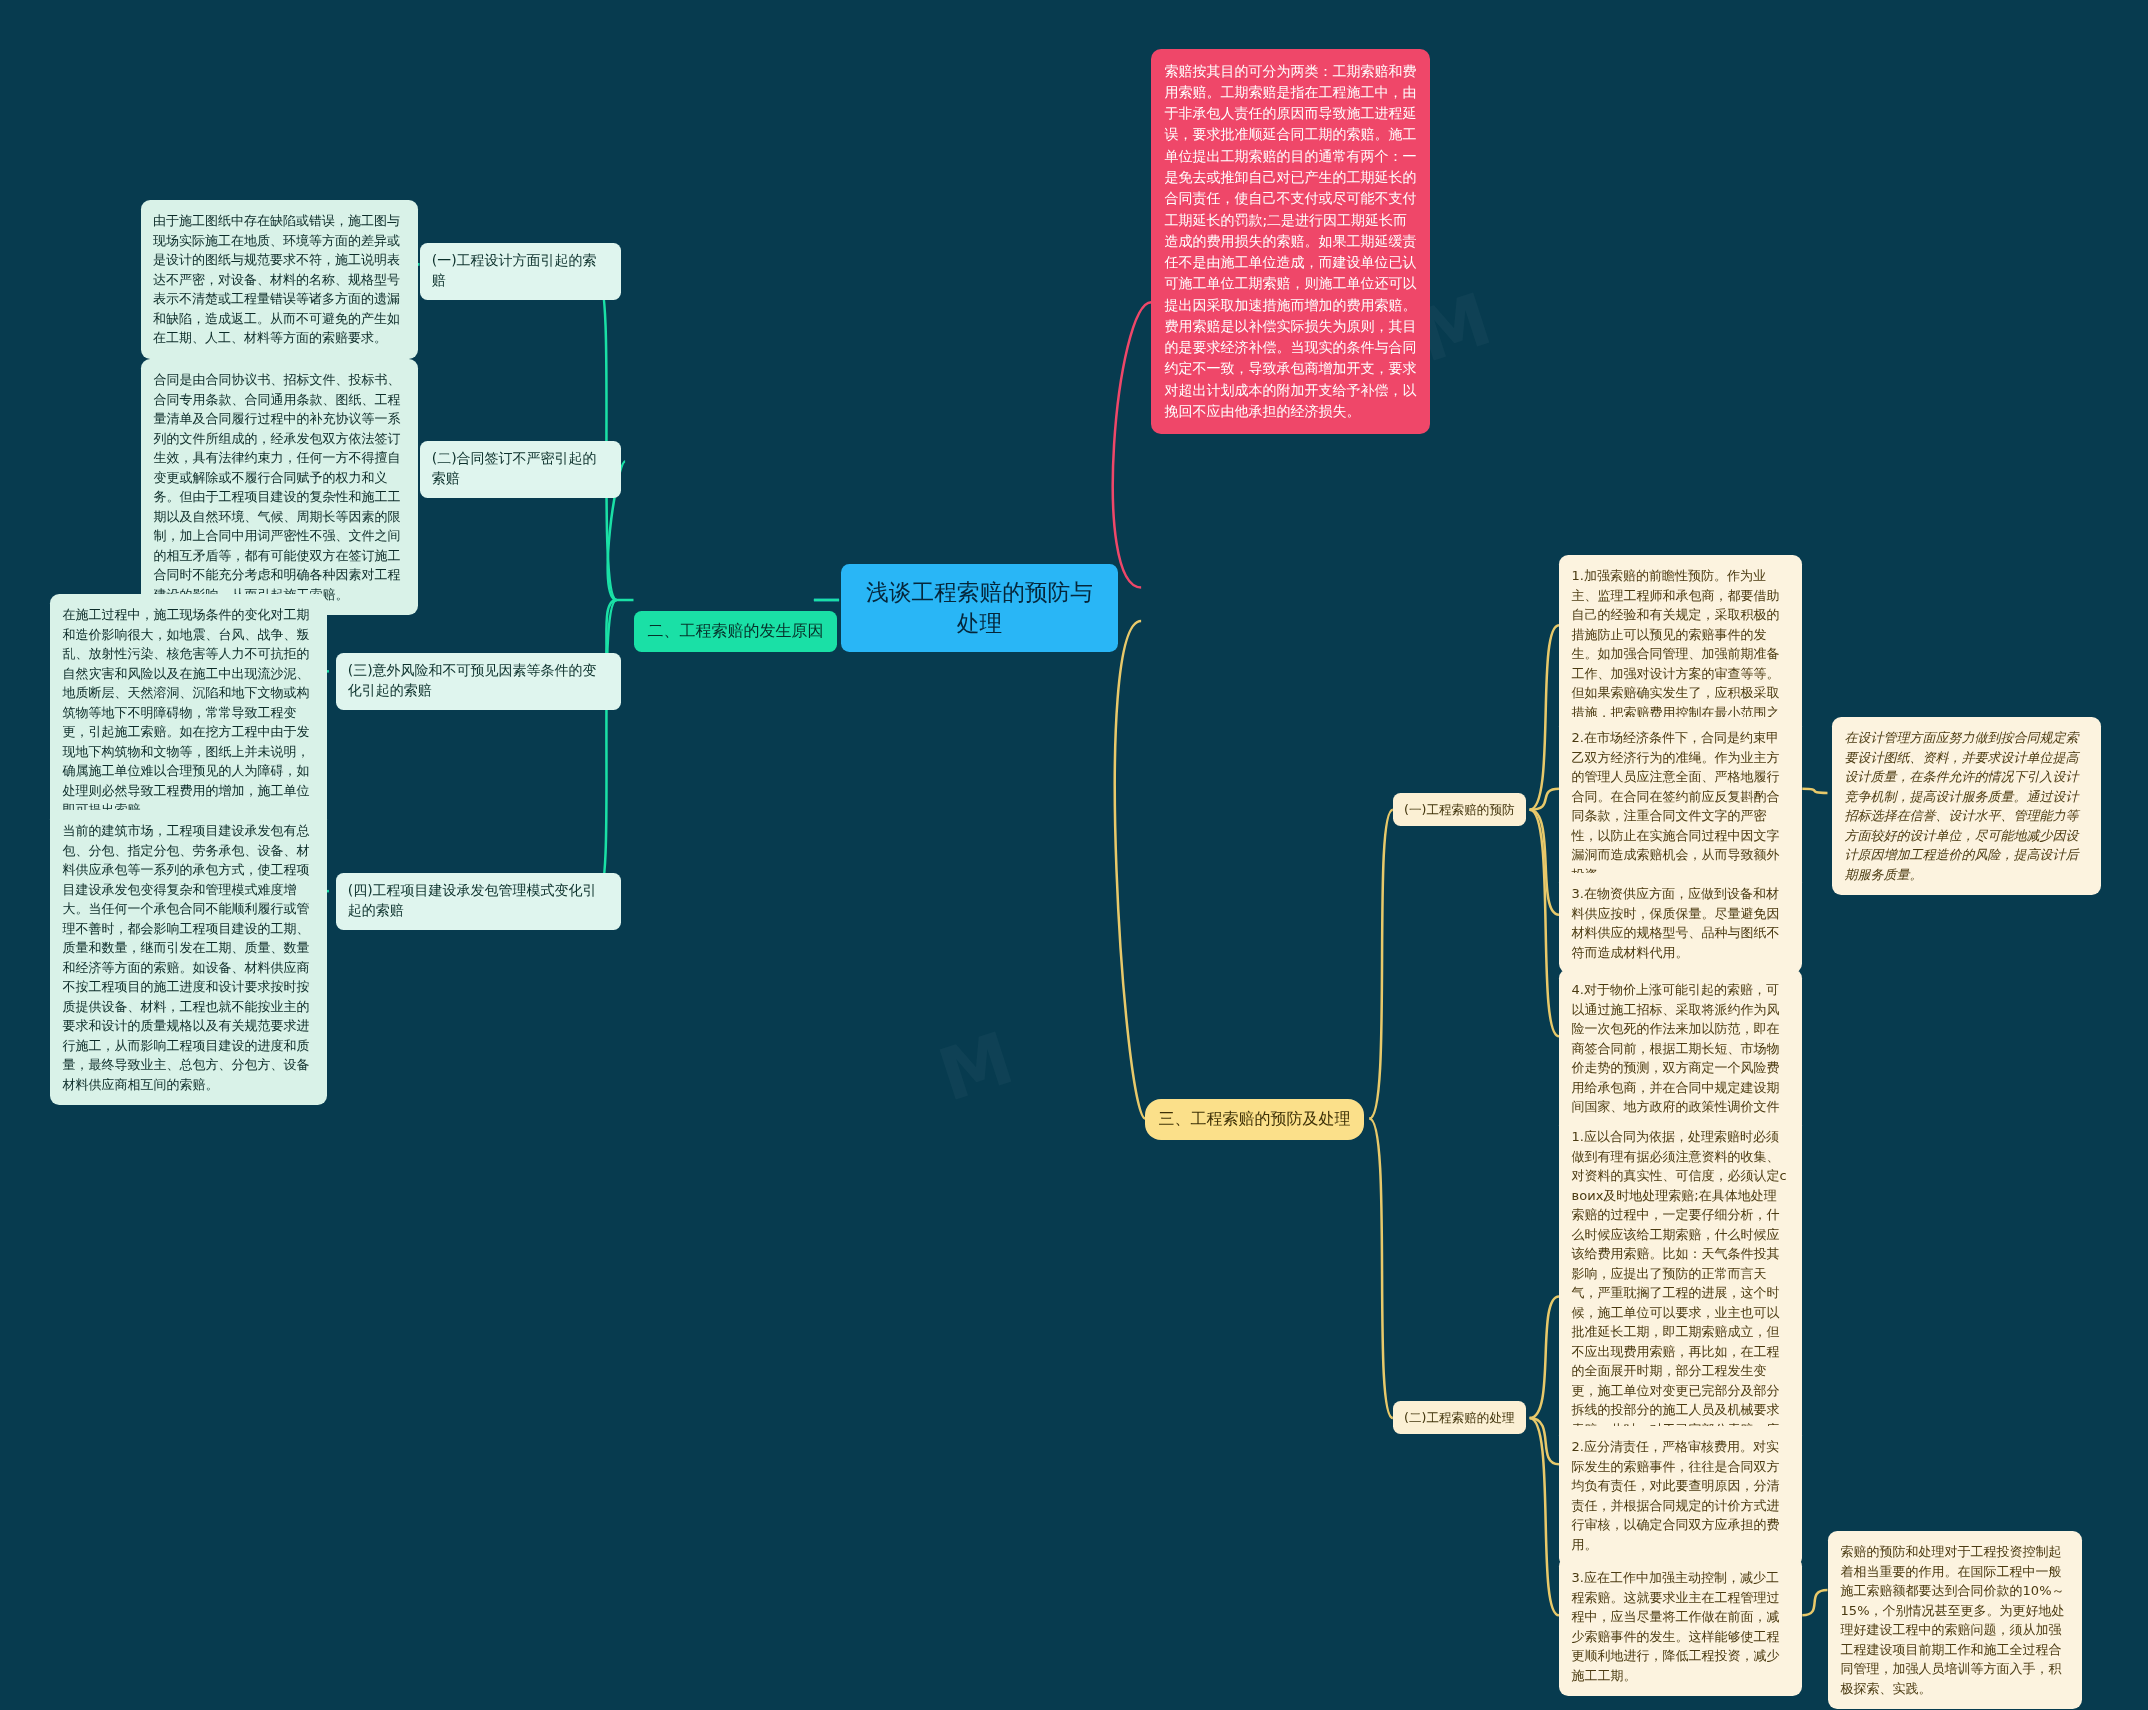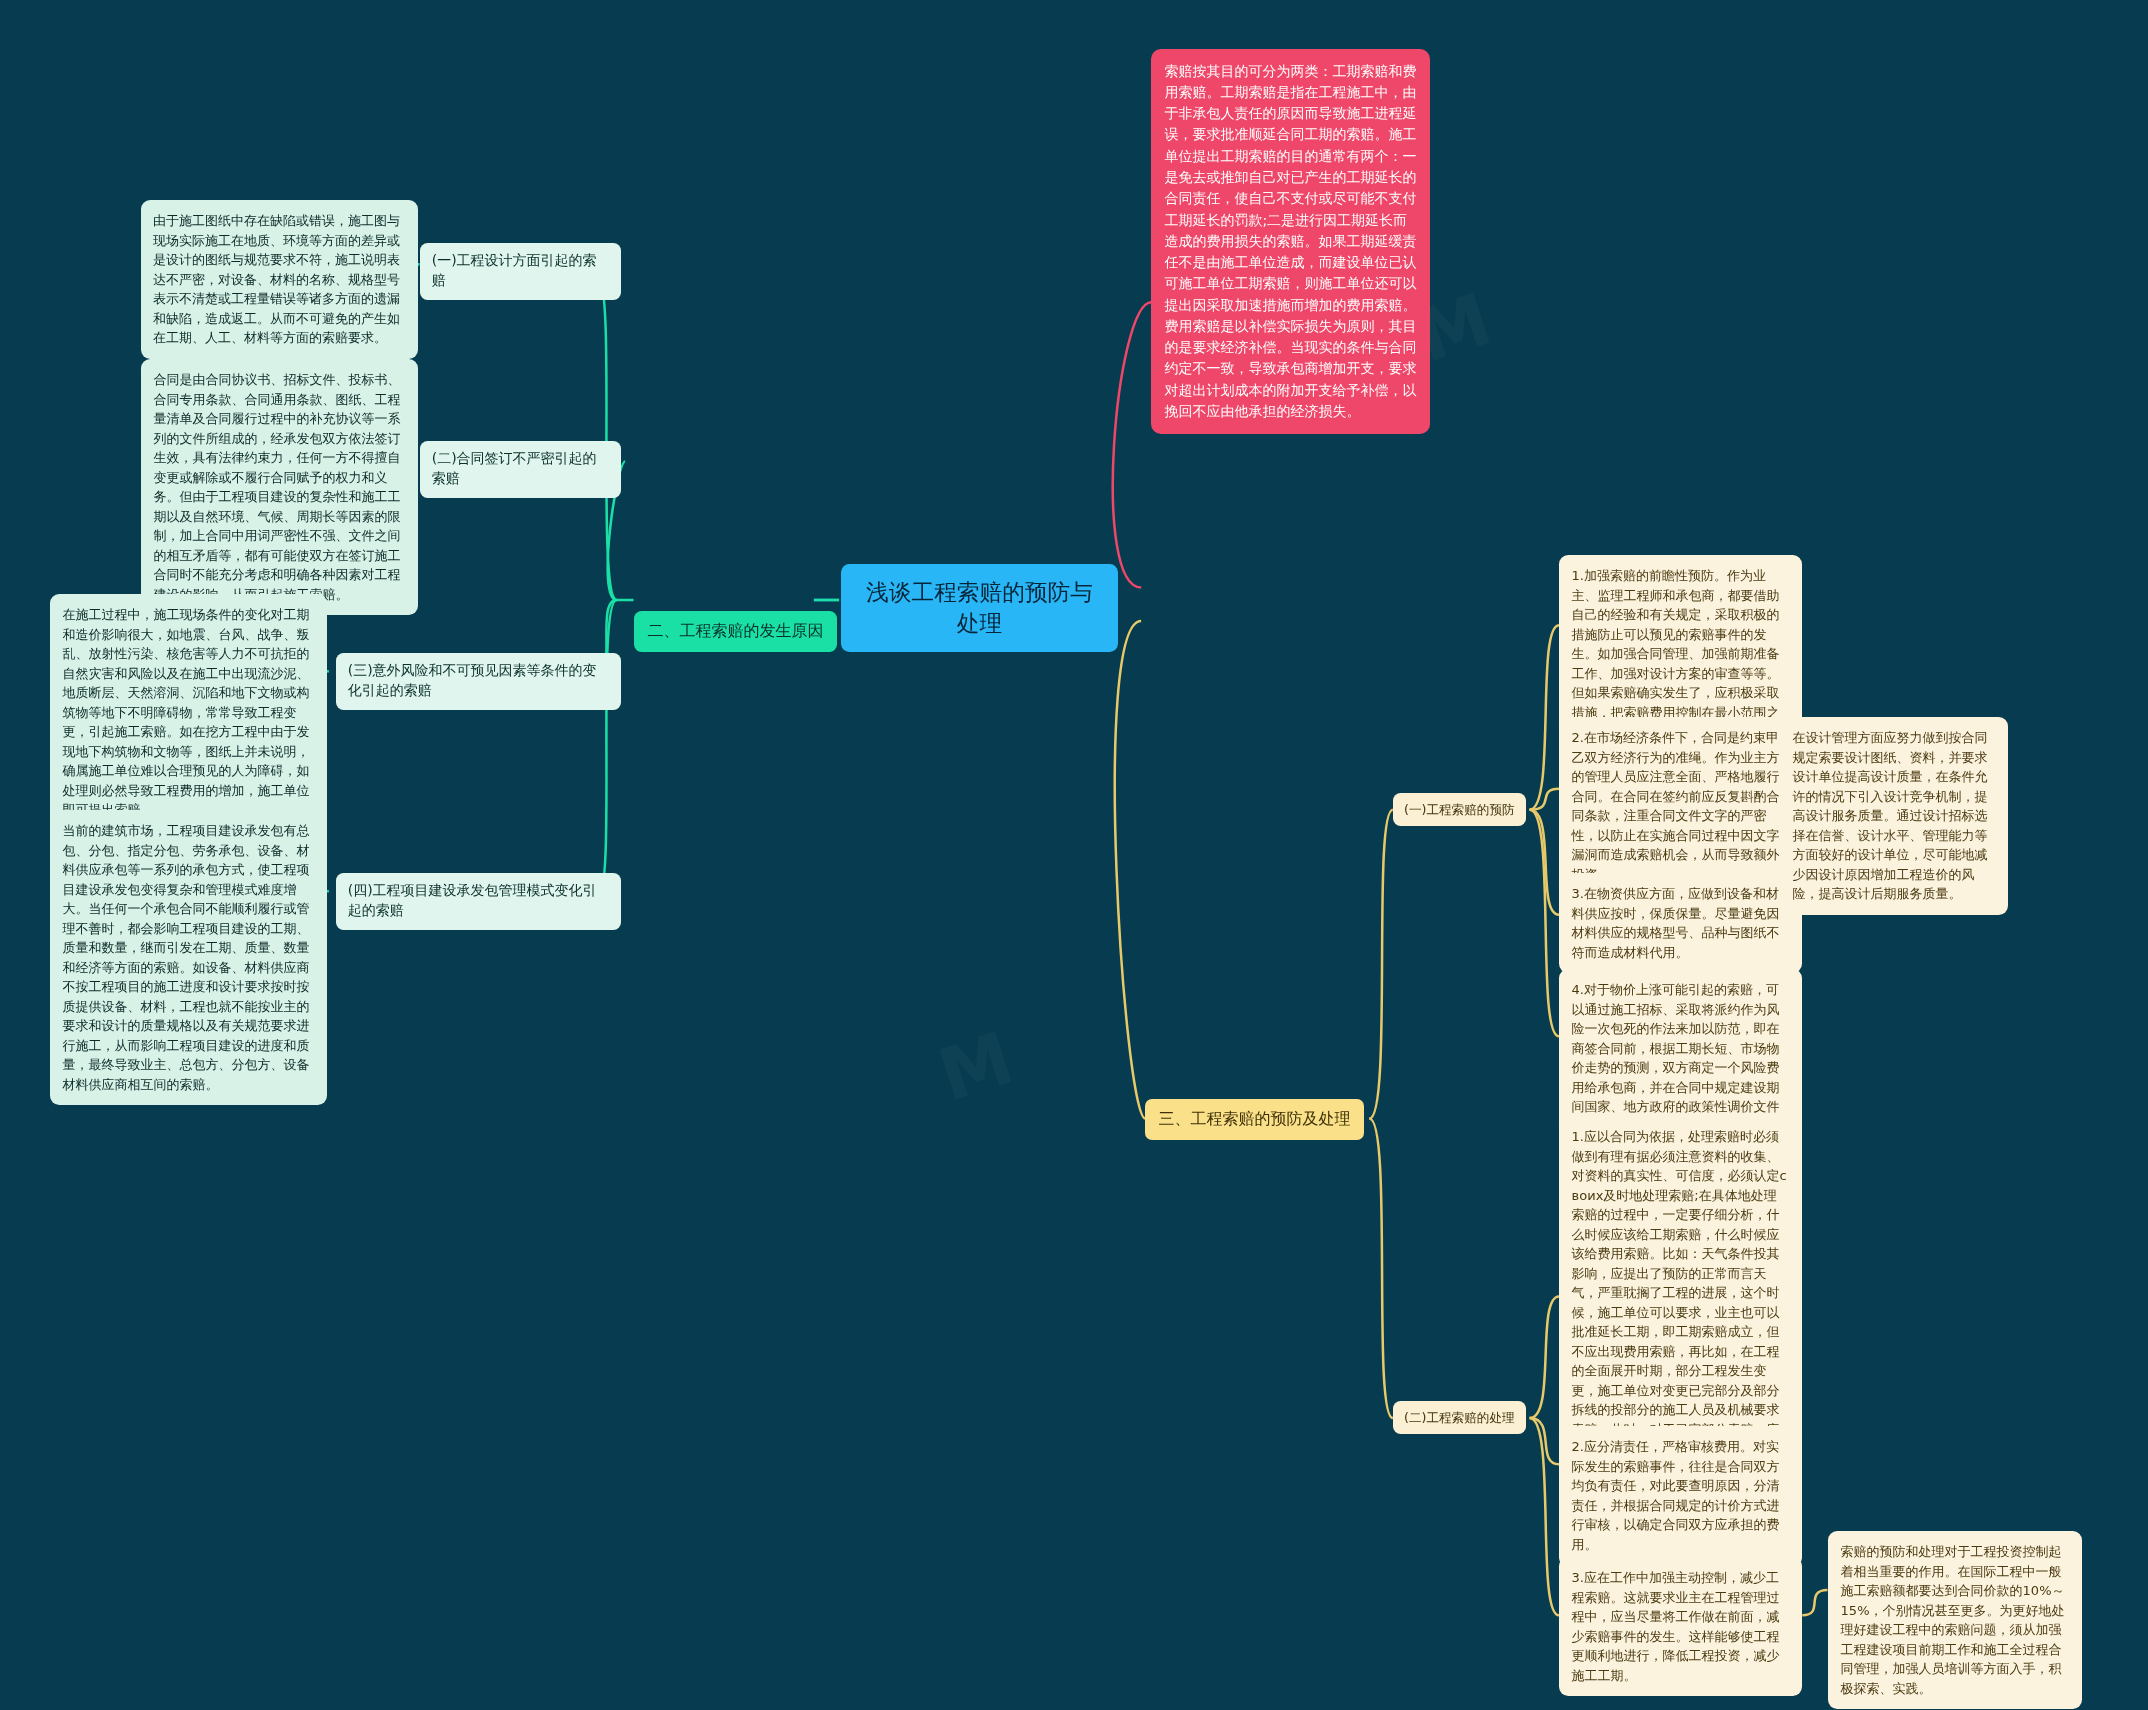--- a/index.html
+++ b/index.html
@@ -61,21 +61,21 @@
     border-radius: 9.2px;
     line-height: 1.5;
   }
 
   
   .br-amber {
     background: #fbe08a;
     color: #3d3006;
     font-size: 16px;
     padding: 9.2px 13.4px;
-    border-radius: 7px;
+    border-radius: 16px;
     white-space: nowrap;
   }
   .sub-amber {
     background: #fbf0d4;
     color: #40330a;
     font-size: 12.6px;
     padding: 7.6px 11px;
     border-radius: 7.6px;
     white-space: nowrap;
   }
@@ -174,21 +174,21 @@
 
   <div class="node br-amber" style="left:1145px; top:1099px;">三、工程索赔的预防及处理</div>
 
   <div class="node sub-amber" style="left:1393px; top:793px;">(一)工程索赔的预防</div>
 
   <div class="node leaf-amber" style="left:1559px; top:555px; width:243px;">1.加强索赔的前瞻性预防。作为业主、监理工程师和承包商，都要借助自己的经验和有关规定，采取积极的措施防止可以预见的索赔事件的发生。如加强合同管理、加强前期准备工作、加强对设计方案的审查等等。但如果索赔确实发生了，应积极采取措施，把索赔费用控制在最小范围之内。</div>
   <div class="node leaf-amber" style="left:1559px; top:717px; width:243px;">2.在市场经济条件下，合同是约束甲乙双方经济行为的准绳。作为业主方的管理人员应注意全面、严格地履行合同。在合同在签约前应反复斟酌合同条款，注重合同文件文字的严密性，以防止在实施合同过程中因文字漏洞而造成索赔机会，从而导致额外投资。</div>
   <div class="node leaf-amber" style="left:1559px; top:873px; width:243px;">3.在物资供应方面，应做到设备和材料供应按时，保质保量。尽量避免因材料供应的规格型号、品种与图纸不符而造成材料代用。</div>
   <div class="node leaf-amber" style="left:1559px; top:969px; width:243px;">4.对于物价上涨可能引起的索赔，可以通过施工招标、采取将派约作为风险一次包死的作法来加以防范，即在商签合同前，根据工期长短、市场物价走势的预测，双方商定一个风险费用给承包商，并在合同中规定建设期间国家、地方政府的政策性调价文件一律不再执行。</div>
 
-  <div class="node leaf-amber" style="left:1780px; top:717px; width:228px;">在设计管理方面应努力做到按合同规定索要设计图纸、资料，并要求设计单位提高设计质量，在条件允许的情况下引入设计竞争机制，提高设计服务质量。通过设计招标选择在信誉、设计水平、管理能力等方面较好的设计单位，尽可能地减少因设计原因增加工程造价的风险，提高设计后期服务质量。</div>
+  <div class="node leaf-amber" style="left:1832px; top:717px; width:269px;font-style:italic;">在设计管理方面应努力做到按合同规定索要设计图纸、资料，并要求设计单位提高设计质量，在条件允许的情况下引入设计竞争机制，提高设计服务质量。通过设计招标选择在信誉、设计水平、管理能力等方面较好的设计单位，尽可能地减少因设计原因增加工程造价的风险，提高设计后期服务质量。</div>
 
   <div class="node sub-amber" style="left:1393px; top:1401px;">(二)工程索赔的处理</div>
 
   <div class="node leaf-amber" style="left:1559px; top:1116px; width:243px;">1.应以合同为依据，处理索赔时必须做到有理有据必须注意资料的收集、对资料的真实性、可信度，必须认定своих及时地处理索赔;在具体地处理索赔的过程中，一定要仔细分析，什么时候应该给工期索赔，什么时候应该给费用索赔。比如：天气条件投其影响，应提出了预防的正常而言天气，严重耽搁了工程的进展，这个时候，施工单位可以要求，业主也可以批准延长工期，即工期索赔成立，但不应出现费用索赔，再比如，在工程的全面展开时期，部分工程发生变更，施工单位对变更已完部分及部分拆线的投部分的施工人员及机械要求索赔，此时，对于已完部分索赔，应该全部给付，其中包括成本和利润，但对于停滞的人员和机械，由于正值施工旺季，完全可以先把此部分人员、机械调到别处使用，所应提付的应该只是更换工作地点及工种的工效降低费。</div>
   <div class="node leaf-amber" style="left:1559px; top:1426px; width:243px;">2.应分清责任，严格审核费用。对实际发生的索赔事件，往往是合同双方均负有责任，对此要查明原因，分清责任，并根据合同规定的计价方式进行审核，以确定合同双方应承担的费用。</div>
   <div class="node leaf-amber" style="left:1559px; top:1557px; width:243px;">3.应在工作中加强主动控制，减少工程索赔。这就要求业主在工程管理过程中，应当尽量将工作做在前面，减少索赔事件的发生。这样能够使工程更顺利地进行，降低工程投资，减少施工工期。</div>
 
   <div class="node leaf-amber" style="left:1828px; top:1531px; width:254px;">索赔的预防和处理对于工程投资控制起着相当重要的作用。在国际工程中一般施工索赔额都要达到合同价款的10%～15%，个别情况甚至更多。为更好地处理好建设工程中的索赔问题，须从加强工程建设项目前期工作和施工全过程合同管理，加强人员培训等方面入手，积极探索、实践。</div>
 
 </div>

